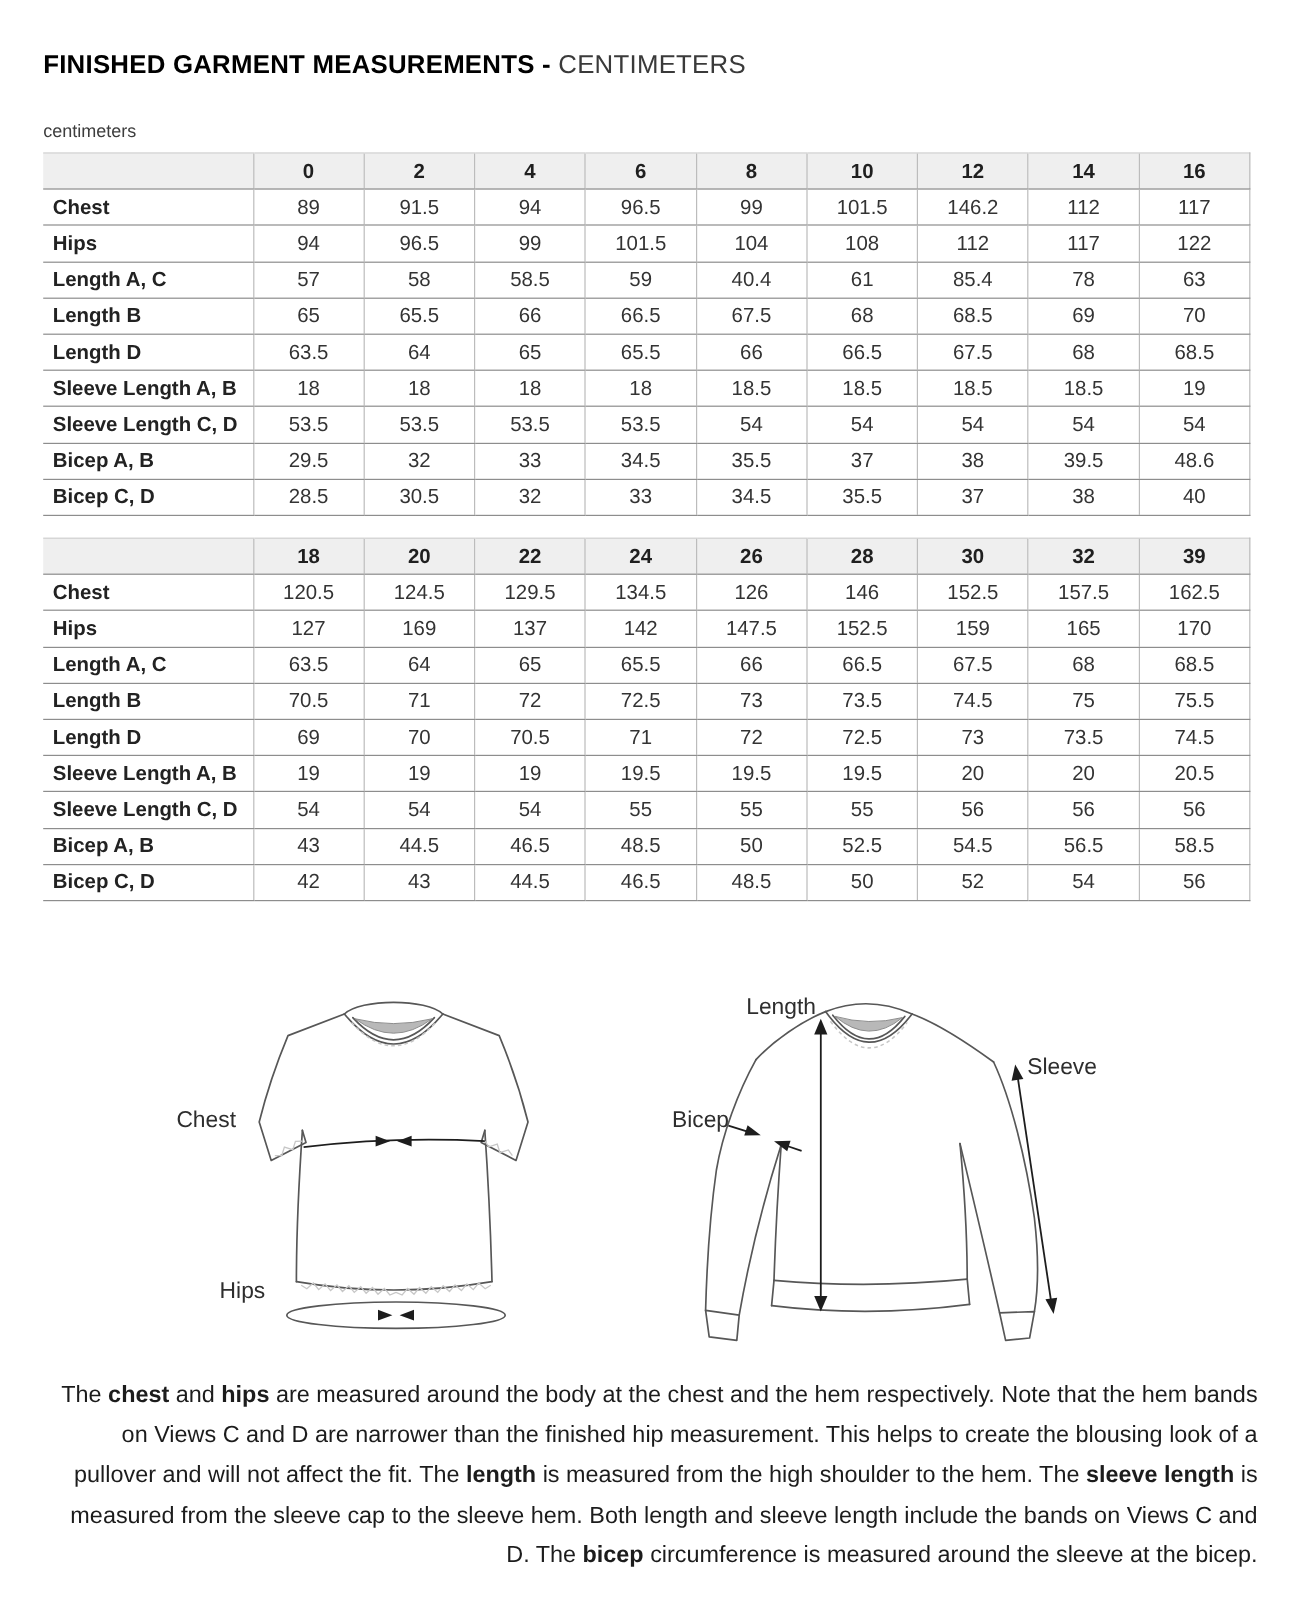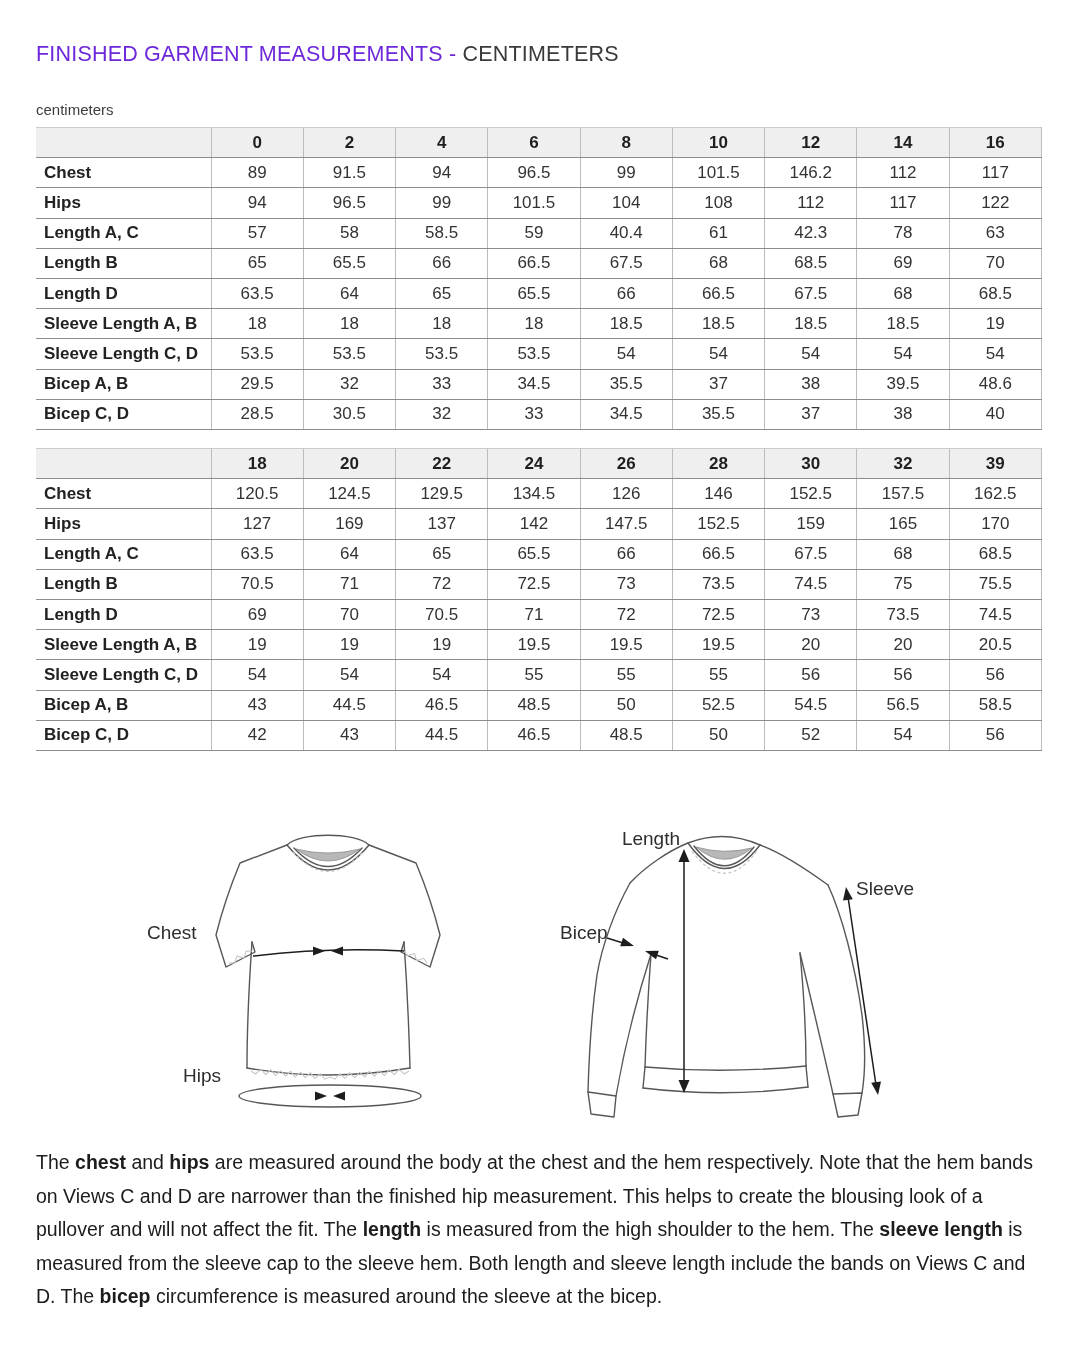--- a/index.html
+++ b/index.html
@@ -2,21 +2,21 @@
 <html><head>
 <meta charset="utf-8">
 <style>
   html,body{margin:0;padding:0;background:#ffffff;}
   .page{
     position:relative;width:1080px;height:1350px;overflow:hidden;background:#fff;
     font-family:"Liberation Sans","DejaVu Sans",sans-serif;color:#1f1f1f;
   }
   
   .title{position:absolute;left:36px;top:42px;font-size:21.5px;letter-spacing:.2px;white-space:nowrap;}
-  .title .t-bold{font-weight:400;color:#6d28d9;}
+  .title .t-bold{font-weight:700;color:#000000;}
   .title .t-reg{font-weight:400;color:#3a3a3a;}
   .units{position:absolute;left:36px;top:101px;font-size:15px;color:#3d3d3d;}
   
   table.size-table{
     position:absolute;left:36px;width:1006px;border-collapse:collapse;table-layout:fixed;
     font-size:17px;color:#333;
   }
   table.t1{top:127px;}
   table.t2{top:448px;}
   .size-table th,.size-table td{height:29.2px;padding:0;vertical-align:middle;}
@@ -36,21 +36,21 @@
   .diagram-svg text{font-family:"Liberation Sans","DejaVu Sans",sans-serif;font-size:19px;fill:#2e2e2e;}
   .outline{fill:none;stroke:#575757;stroke-width:1.4;stroke-linejoin:round;stroke-linecap:round;}
   .neckfill{fill:#b8b8b8;stroke:#8a8a8a;stroke-width:.8;}
   .stitch{fill:none;stroke:#c7c7c7;stroke-width:1.1;}
   .stitchd{fill:none;stroke:#c7c7c7;stroke-width:1.3;stroke-dasharray:3 2.6;}
   .measure{fill:none;stroke:#1d1d1d;stroke-width:1.5;}
   .mhead{fill:#1d1d1d;stroke:none;}
   
   .desc{
     position:absolute;left:36px;top:1146px;width:1012px;margin:0;
-    font-size:19.5px;line-height:33.6px;color:#1c1c1c;
+    font-size:19.5px;line-height:33.6px;color:#1c1c1c;text-align:right;
   }
   .desc b{font-weight:700;}
 </style>
 </head>
 <body>
 
 <div class="page">
 
   <div class="title">
     <span class="t-bold">FINISHED GARMENT MEASUREMENTS -</span><span class="t-reg"> CENTIMETERS</span>
@@ -111,21 +111,21 @@
           <td>122</td>
         </tr>
         <tr>
           <th>Length A, C</th>
           <td>57</td>
           <td>58</td>
           <td>58.5</td>
           <td>59</td>
           <td>40.4</td>
           <td>61</td>
-          <td>42.3</td>
+          <td>85.4</td>
           <td>78</td>
           <td>63</td>
         </tr>
         <tr>
           <th>Length B</th>
           <td>65</td>
           <td>65.5</td>
           <td>66</td>
           <td>66.5</td>
           <td>67.5</td>

